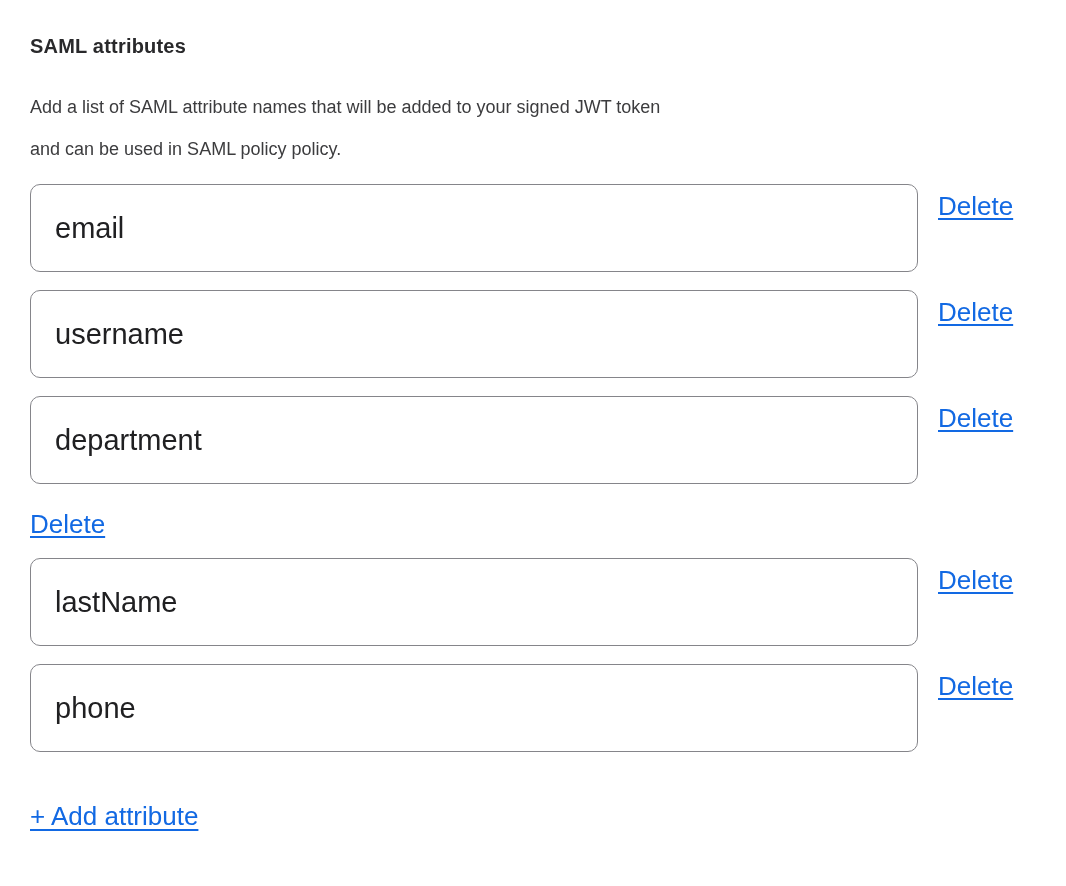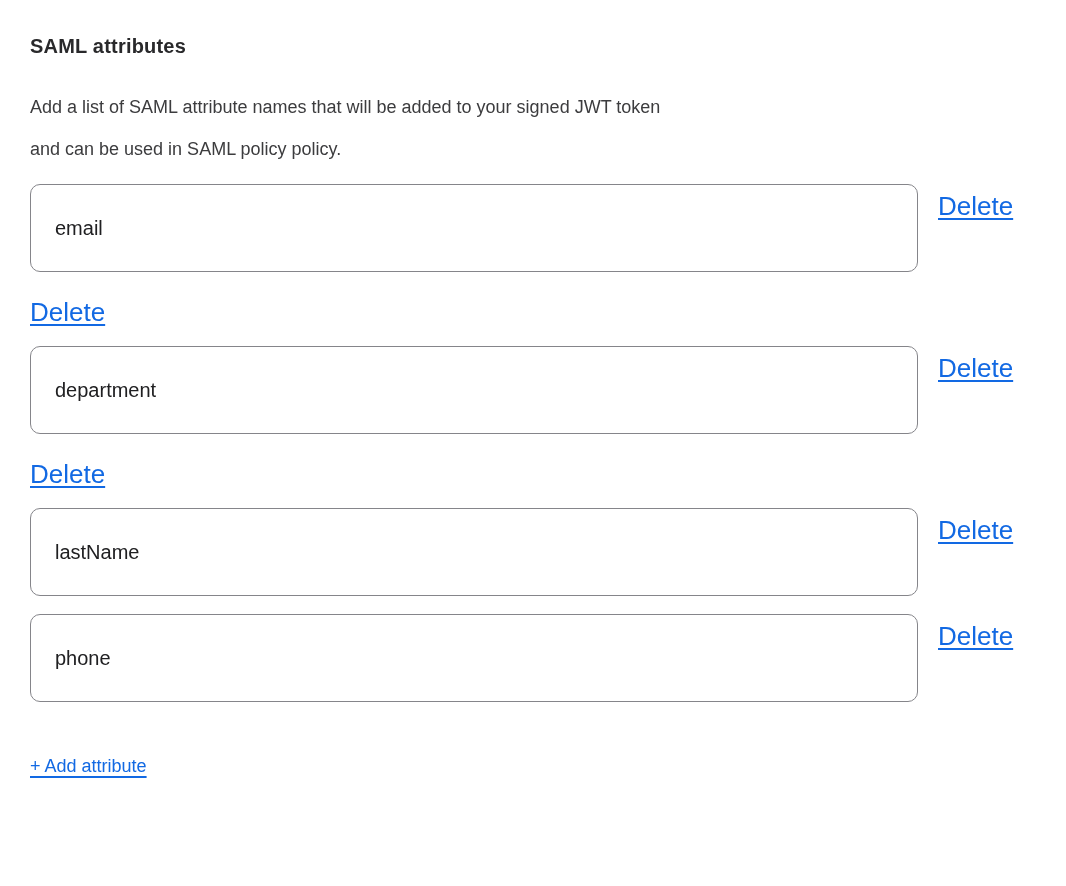--- a/index.html
+++ b/index.html
@@ -50,40 +50,40 @@
   }
   .attr-input {
     flex: none;
     width: 888px;
     height: 88px;
     border: 1.5px solid var(--input-border);
     border-radius: 10px;
     background: #fff;
     padding: 0 24px;
     font-family: "Liberation Sans", "DejaVu Sans", sans-serif;
-    font-size: 20px;
+    font-size: 29px;
     color: var(--input-text);
     outline: none;
   }
   .delete-link {
     display: inline-block;
     margin-top: 7px;
     font-size: 26px;
     line-height: 31px;
     color: var(--link-blue);
     text-decoration: underline;
     text-underline-offset: 3px;
     text-decoration-thickness: 1.5px;
     cursor: pointer;
     white-space: nowrap;
   }
   .add-link {
     display: inline-block;
     margin-top: 31px;
-    font-size: 18px;
+    font-size: 26px;
     line-height: 30px;
     color: var(--link-blue);
     text-decoration: underline;
     text-underline-offset: 4px;
     text-decoration-thickness: 1.5px;
     cursor: pointer;
     white-space: nowrap;
   }
 </style>
 </head>
@@ -99,20 +99,21 @@
   </div>
 
   <div>
 
     <div class="attr-row">
       <input class="attr-input" type="text" value="email" style="">
       <a class="delete-link">Delete</a>
     </div>
 
     <div class="attr-row">
+      <input class="attr-input" type="text" value="username" style="">
       <a class="delete-link">Delete</a>
     </div>
 
     <div class="attr-row">
       <input class="attr-input" type="text" value="department" style="">
       <a class="delete-link">Delete</a>
     </div>
 
     <div class="attr-row">
       <a class="delete-link">Delete</a>

